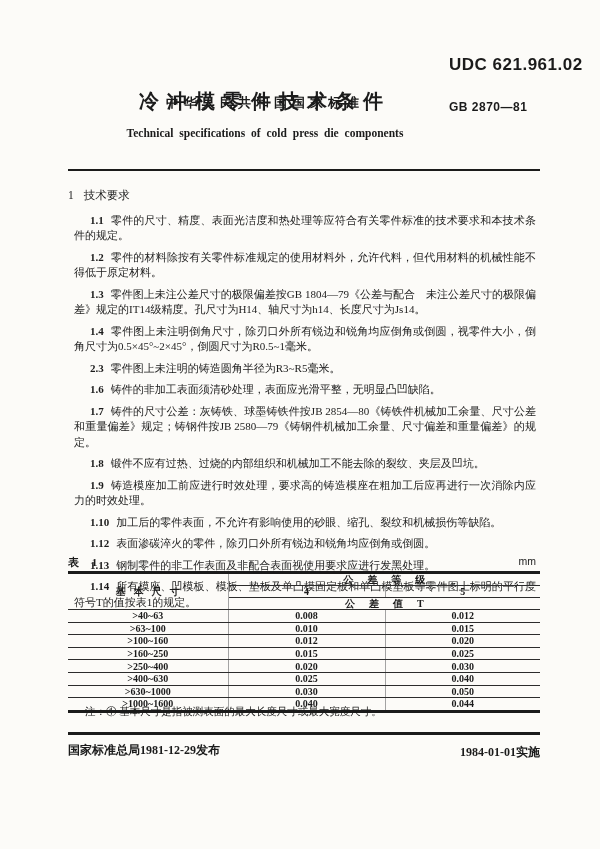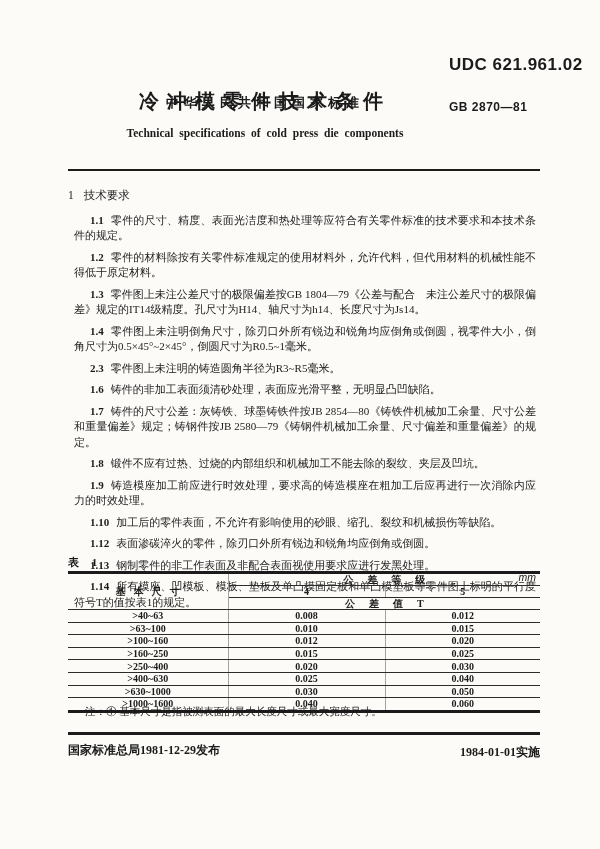--- a/index.html
+++ b/index.html
@@ -52,23 +52,22 @@
   
   .tbl-caption{
     position:absolute;top:555px;left:68px;width:472px;height:14px;
     font-size:11px;
   }
   .tbl-caption .cap{
     position:absolute;left:0;right:0;text-align:left;
     font-weight:bold;letter-spacing:5px;
   }
   .tbl-caption .unit{
-    position:absolute;right:4px;top:16px;font-size:10.5px;
+    position:absolute;right:4px;top:0;font-size:10.5px;
     font-family:"Liberation Sans","DejaVu Sans",sans-serif;
-    font-style:italic;
   }
   table.t1{
     position:absolute;top:571px;left:68px;width:472px;
     border-collapse:collapse;table-layout:fixed;
     border-top:3px solid #1b1b1b;border-bottom:3px solid #1b1b1b;
     font-size:10px;
   }
   table.t1 th,table.t1 td{
     padding:0;text-align:center;vertical-align:middle;
     border-bottom:1px solid #2c2c2c;
@@ -183,21 +182,21 @@
           <td>0.040</td>
         </tr>
       <tr>
           <td class="vr">&gt;630~1000</td>
           <td class="vr">0.030</td>
           <td>0.050</td>
         </tr>
       <tr>
           <td class="vr">&gt;1000~1600</td>
           <td class="vr">0.040</td>
-          <td>0.060</td>
+          <td>0.044</td>
         </tr>
     </tbody>
   </table>
 
   <div class="tbl-note">注：① 基本尺寸是指被测表面的最大长度尺寸或最大宽度尺寸。</div>
 
   <div class="rule-bottom"></div>
   <div class="ftr-issued">国家标准总局1981-12-29发布</div>
   <div class="ftr-impl">1984-01-01实施</div>
 

